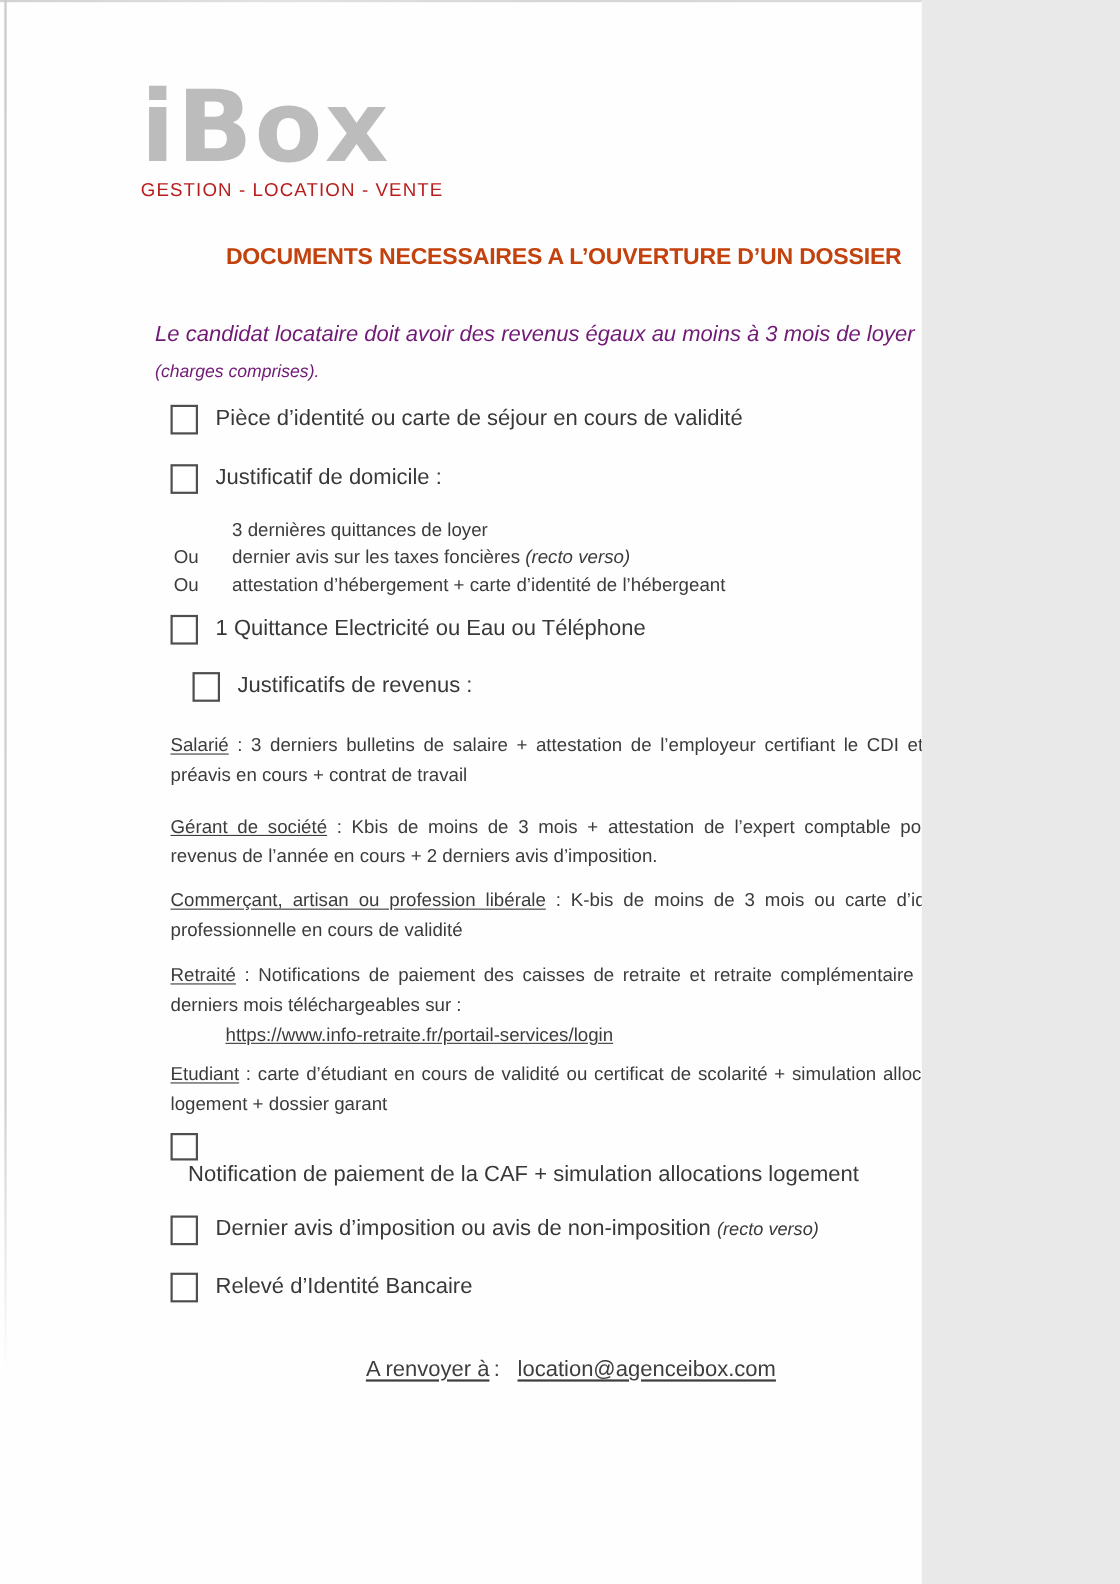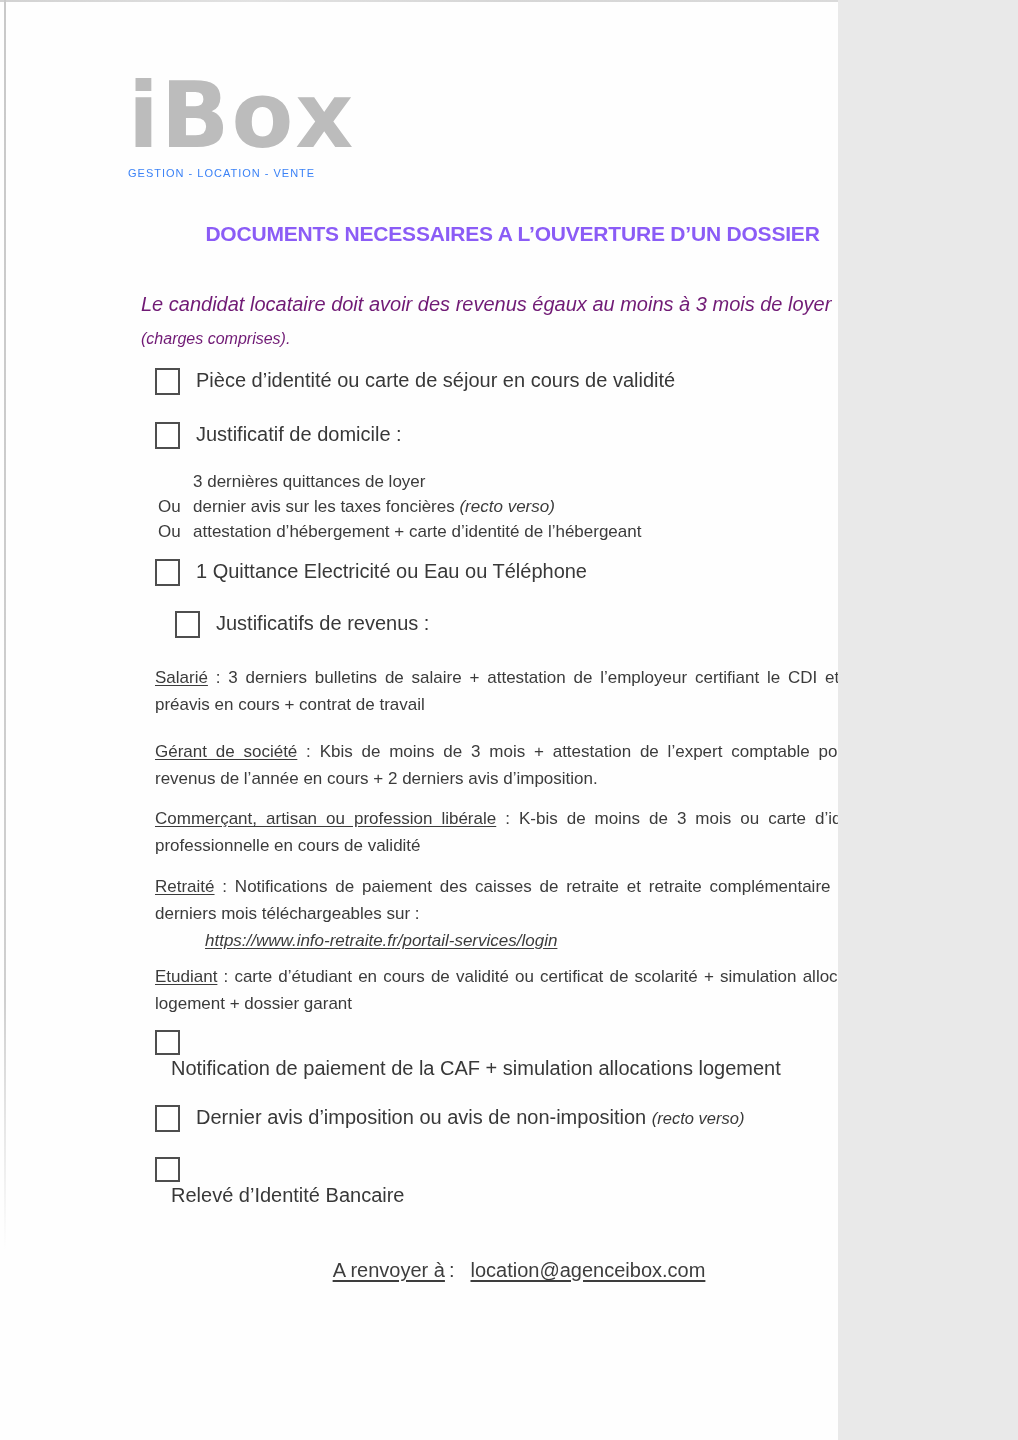--- a/index.html
+++ b/index.html
@@ -21,28 +21,28 @@
     background:linear-gradient(180deg,#c9c9c9 0%,#cfcfcf 80%,rgba(207,207,207,0) 100%);
   }
 
   .logo-wrap{margin:72px 0 0 128px;}
   .logo-text{
     font-size:90px;line-height:88px;font-weight:bold;
     color:#bcbcbc;letter-spacing:2px;
     font-family:"DejaVu Sans","Liberation Sans",sans-serif;
   }
   .logo-tagline{
-    font-size:11px;line-height:22px;color:#3b82f6;
+    font-size:17px;line-height:22px;color:#b91c1c;
     letter-spacing:1px;margin-top:2px;
   }
 
   .doc-title{
     margin:38px 0 0 145px;width:735px;
     text-align:center;
-    font-size:21px;font-weight:bold;color:#8b5cf6;
+    font-size:21px;font-weight:bold;color:#c2410c;
     letter-spacing:-0.2px;
   }
 
   .content{margin-left:155px;width:728px;}
 
   .intro{
     margin:42px 0 0 -14px;width:714px;
     font-style:italic;font-size:20px;line-height:33px;color:#701a75;
   }
   .intro .small{font-size:16px;}
@@ -57,41 +57,41 @@
     margin-left:16px;font-size:20px;line-height:27px;color:#383838;
   }
   .cb-label .it-small{font-style:italic;font-size:16.5px;}
 
   .cb-1{margin-top:12px;}
   .cb-2{margin-top:26px;}
   .cb-3{margin-top:14px;}
   .cb-4{margin-top:24px;padding-left:20px;}
   .cb-5{margin-top:12px;flex-direction:column;}
   .cb-6{margin-top:22px;}
-  .cb-7{margin-top:24px;flex-direction:column;}
+  .cb-7{margin-top:24px;}
 
   .sub-options{margin-top:20px;font-size:17px;line-height:25px;color:#3b3b3b;}
-  .sub-row{display:flex;}
+  .sub-row{display:flex;gap:18px;}
   .sub-prefix{width:35px;flex:0 0 35px;margin-left:3px;}
   .sub-text .it{font-style:italic;}
 
   .categories{margin-top:26px;}
   .cat{
     font-size:17px;line-height:27px;color:#3b3b3b;
     text-align:justify;margin:0;
   }
   .cat .term{text-decoration:underline;text-underline-offset:2px;}
   .cat-salarie{margin-bottom:20px;}
   .cat-gerant{margin-bottom:13px;}
   .cat-commercant{margin-bottom:14px;}
   .cat-retraite{margin-bottom:9px;}
   .cat-link{
     display:inline-block;margin-left:50px;
     font-size:17px;line-height:27px;color:#3b3b3b;
-    text-decoration:underline;text-underline-offset:2px;font-style:italic;
+    text-decoration:underline;text-underline-offset:2px;
   }
 
   .footer{
     margin-top:50px;width:728px;text-align:center;
     font-size:20px;color:#3d3d3d;
   }
   .footer .u{text-decoration:underline;text-underline-offset:3px;}
   .footer .sep{margin:0 6px 0 4px;}
   .footer .email{margin-left:10px;color:#3d3d3d;}
 </style>

